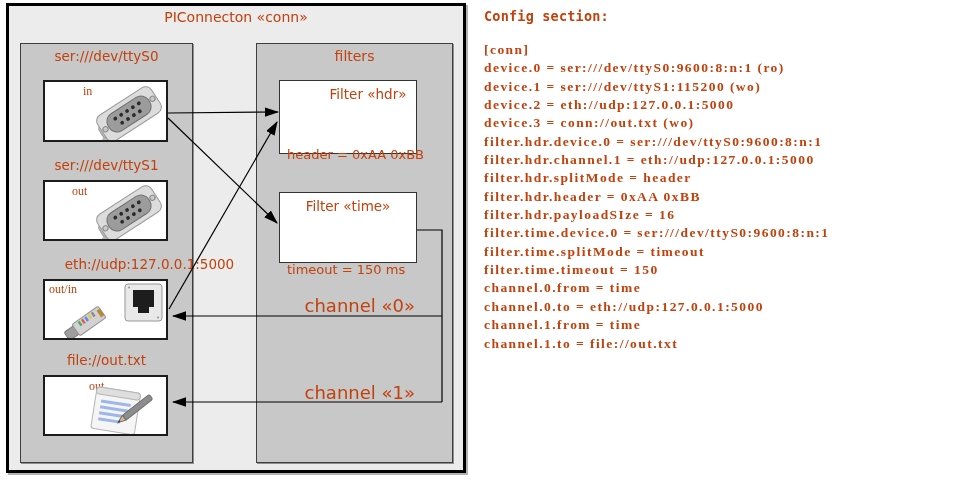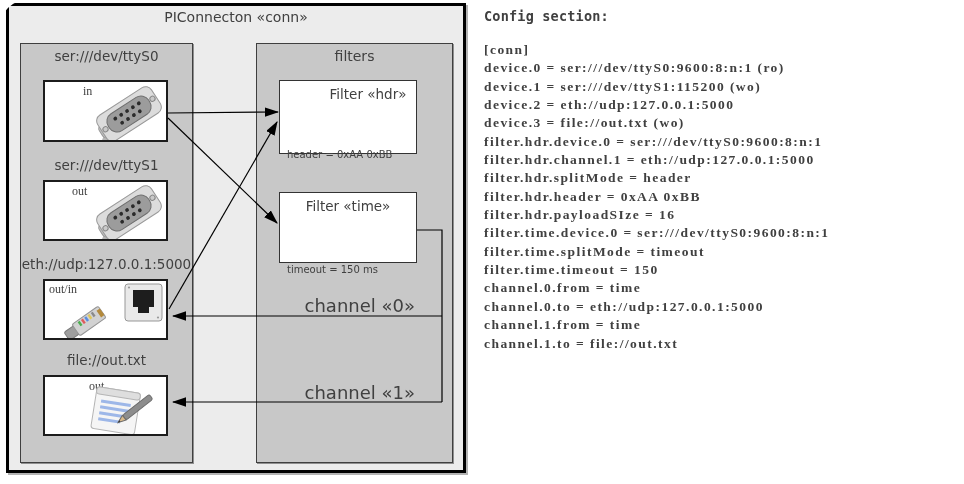--- a/index.html
+++ b/index.html
@@ -1,31 +1,31 @@
 <!DOCTYPE html>
 <html><head>
 <meta charset="utf-8">
 <style>
   html,body{margin:0;padding:0;background:#fff;}
-  .stage{position:relative;width:964px;height:484px;background:#fff;color:#404040;
-         font-family:"DejaVu Sans",sans-serif;overflow:hidden;border-radius:27px;}
+  .stage{position:relative;width:964px;height:484px;background:#fff;color:#c2410c;
+         font-family:"DejaVu Sans",sans-serif;overflow:hidden;}
   .abs{position:absolute;}
   .diagram-box{left:6px;top:3px;width:460px;height:470px;background:#ececec;
                border:3px solid #000;box-sizing:border-box;box-shadow:2px 2px 0 #b3b3b3;}
   .diagram-title{left:6px;top:9px;width:460px;text-align:center;font-size:14px;}
   .panel{background:#c8c8c8;border:1px solid #3f3f3f;box-sizing:border-box;box-shadow:1px 1px 0 #8f8f8f;}
   .left-panel{left:20px;top:43px;width:173px;height:420px;}
   .filters-panel{left:256px;top:43px;width:197px;height:420px;}
   .filters-title{left:256px;top:48px;width:197px;text-align:center;font-size:14px;}
   .dev-label{left:20px;width:173px;text-align:center;font-size:13.5px;}
   .dev-box{left:43px;width:125px;background:#fff;border:2px solid #1c1c1c;box-sizing:border-box;}
   .role{position:absolute;font-size:12px;line-height:17px;font-family:Liberation Serif, serif;}
   .filter-box{left:279px;width:138px;background:#fff;border:1.5px solid #333;box-sizing:border-box;}
   .filter-title{width:100%;text-align:center;margin-top:5px;font-size:13.5px;}
-  .filter-props{position:absolute;left:7px;font-size:10px;line-height:16.5px;white-space:pre;}
+  .filter-props{position:absolute;left:7px;font-size:13px;line-height:16.5px;white-space:pre;}
   .chan-label{width:133px;text-align:right;font-size:18px;}
   .overlay{left:0;top:0;pointer-events:none;}
   .config{left:484px;top:8px;font-family:"DejaVu Sans Mono",monospace;font-weight:bold;}
   .config-header{font-size:13.5px;letter-spacing:0.2px;margin:0 0 17px 0;}
   .config-line{font-size:13.5px;letter-spacing:1.45px;line-height:18.35px;white-space:pre;font-family:Liberation Serif, serif;}
   svg line,svg path,svg polyline{shape-rendering:geometricPrecision;}
 </style>
 </head>
 <body>
 
@@ -83,21 +83,21 @@
             <circle cx="14" cy="-3.6" r="1.9"></circle>
           <circle cx="-10.5" cy="3.6" r="1.9"></circle>
             <circle cx="-3.5" cy="3.6" r="1.9"></circle>
             <circle cx="3.5" cy="3.6" r="1.9"></circle>
             <circle cx="10.5" cy="3.6" r="1.9"></circle>
         </g>
       </g>
     </svg>
   </div>
 
-  <div class="abs dev-label" style="top:256px;">eth://udp:127.0.0.1:5000</div>
+  <div class="abs dev-label" style="top:256px;margin-left:43px;">eth://udp:127.0.0.1:5000</div>
   <div class="abs dev-box" style="top:279px;height:61px;">
     <span class="role" style="left:4px;top:0px;">out/in</span>
     <svg width="125" height="57" viewBox="0 0 125 57" style="position:absolute;left:0;top:0;">
       <rect x="80" y="3" width="37" height="37" rx="3" fill="#e9e9e9" stroke="#979797"></rect>
       <rect x="88" y="9" width="21" height="17" fill="#1d1d1d"></rect>
       <rect x="93" y="26" width="11" height="6" fill="#1d1d1d"></rect>
       <circle cx="84" cy="6.5" r="1.1" fill="#9a9a9a"></circle>
         <circle cx="113" cy="36.5" r="1.1" fill="#9a9a9a"></circle>
       <g transform="translate(44,40) rotate(-35)">
         <path d="M-24,2 q-16,10 -20,24" stroke="#a9a9a9" stroke-width="5" fill="none" stroke-linecap="round"></path>
@@ -166,21 +166,21 @@
     <path d="M442,316 L173,316" stroke="#000" stroke-width="1.2" fill="none" marker-end="url(#arr)"></path>
     <path d="M442,402 L173,402" stroke="#000" stroke-width="1.2" fill="none" marker-end="url(#arr)"></path>
   </svg>
 
   <div class="abs config">
     <div class="config-header">Config section:</div>
     <div class="config-line">[conn]</div>
     <div class="config-line">device.0 = ser:///dev/ttyS0:9600:8:n:1 (ro)</div>
     <div class="config-line">device.1 = ser:///dev/ttyS1:115200 (wo)</div>
     <div class="config-line">device.2 = eth://udp:127.0.0.1:5000</div>
-    <div class="config-line">device.3 = file://out.txt (wo)</div>
+    <div class="config-line">device.3 = conn://out.txt (wo)</div>
     <div class="config-line">filter.hdr.device.0 = ser:///dev/ttyS0:9600:8:n:1</div>
     <div class="config-line">filter.hdr.channel.1 = eth://udp:127.0.0.1:5000</div>
     <div class="config-line">filter.hdr.splitMode = header</div>
     <div class="config-line">filter.hdr.header = 0xAA 0xBB</div>
     <div class="config-line">filter.hdr.payloadSIze = 16</div>
     <div class="config-line">filter.time.device.0 = ser:///dev/ttyS0:9600:8:n:1</div>
     <div class="config-line">filter.time.splitMode = timeout</div>
     <div class="config-line">filter.time.timeout = 150</div>
     <div class="config-line">channel.0.from = time</div>
     <div class="config-line">channel.0.to = eth://udp:127.0.0.1:5000</div>

